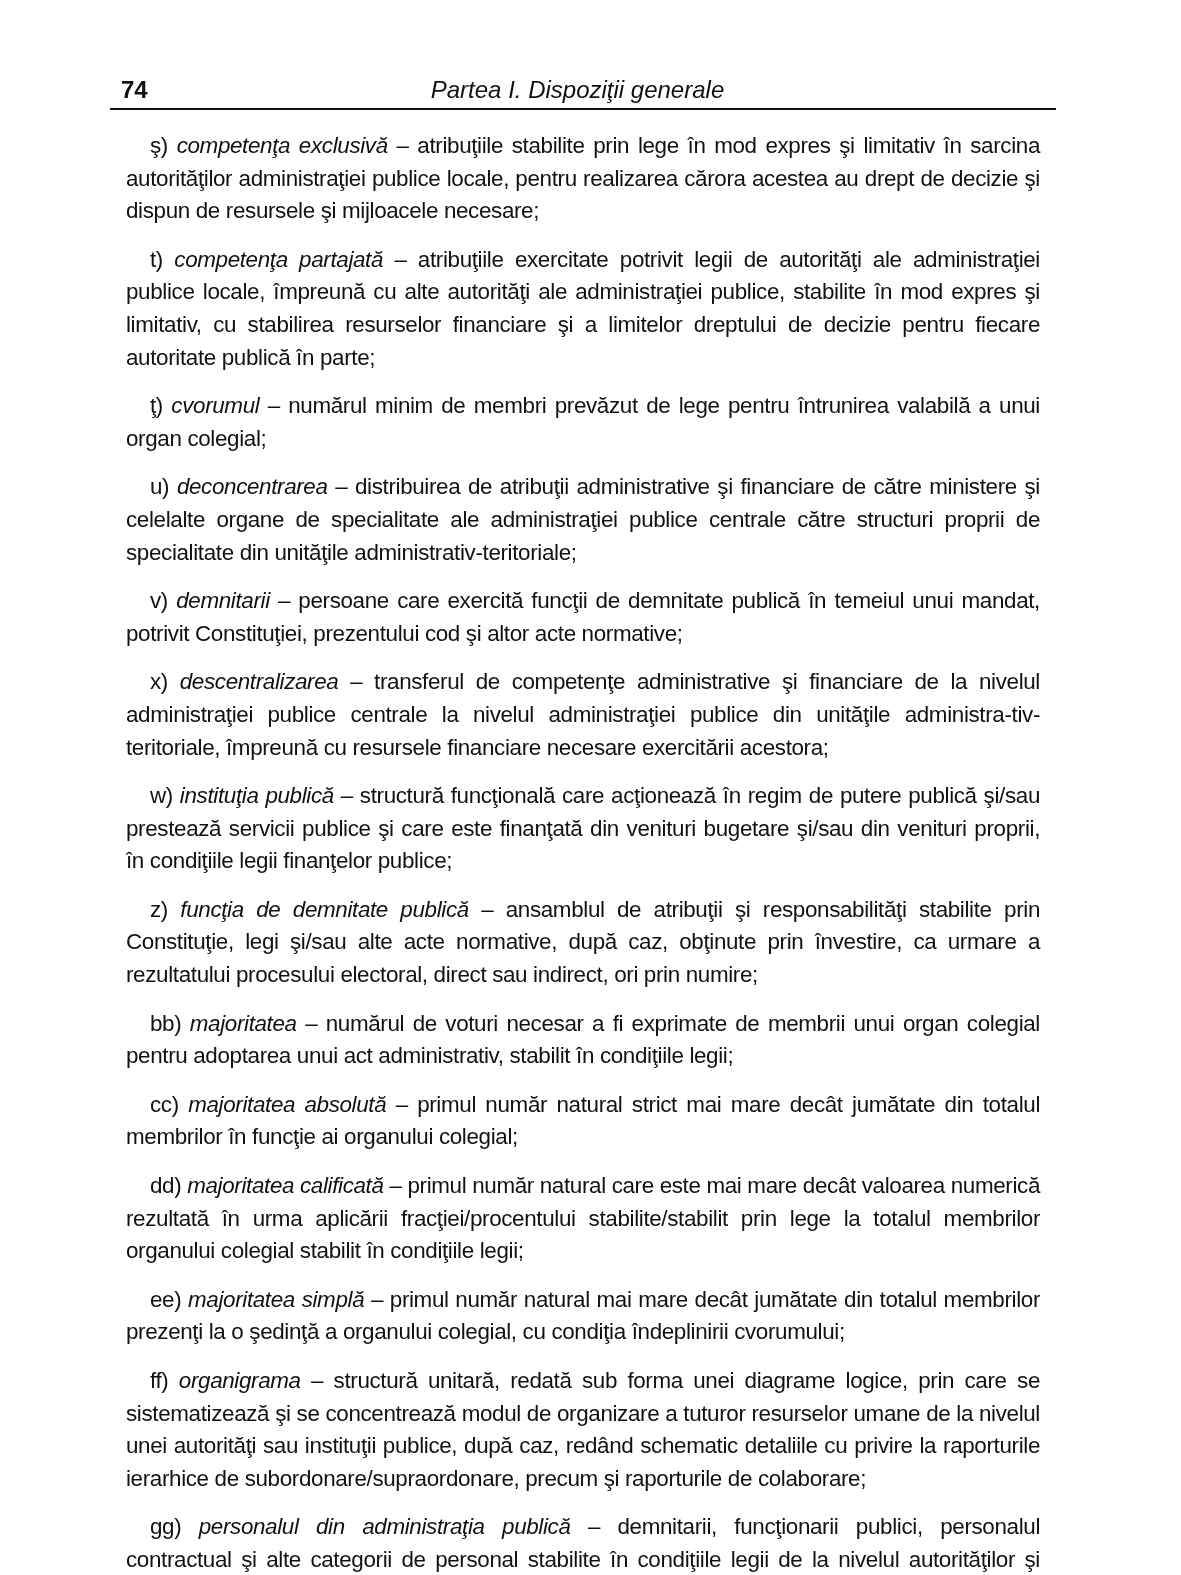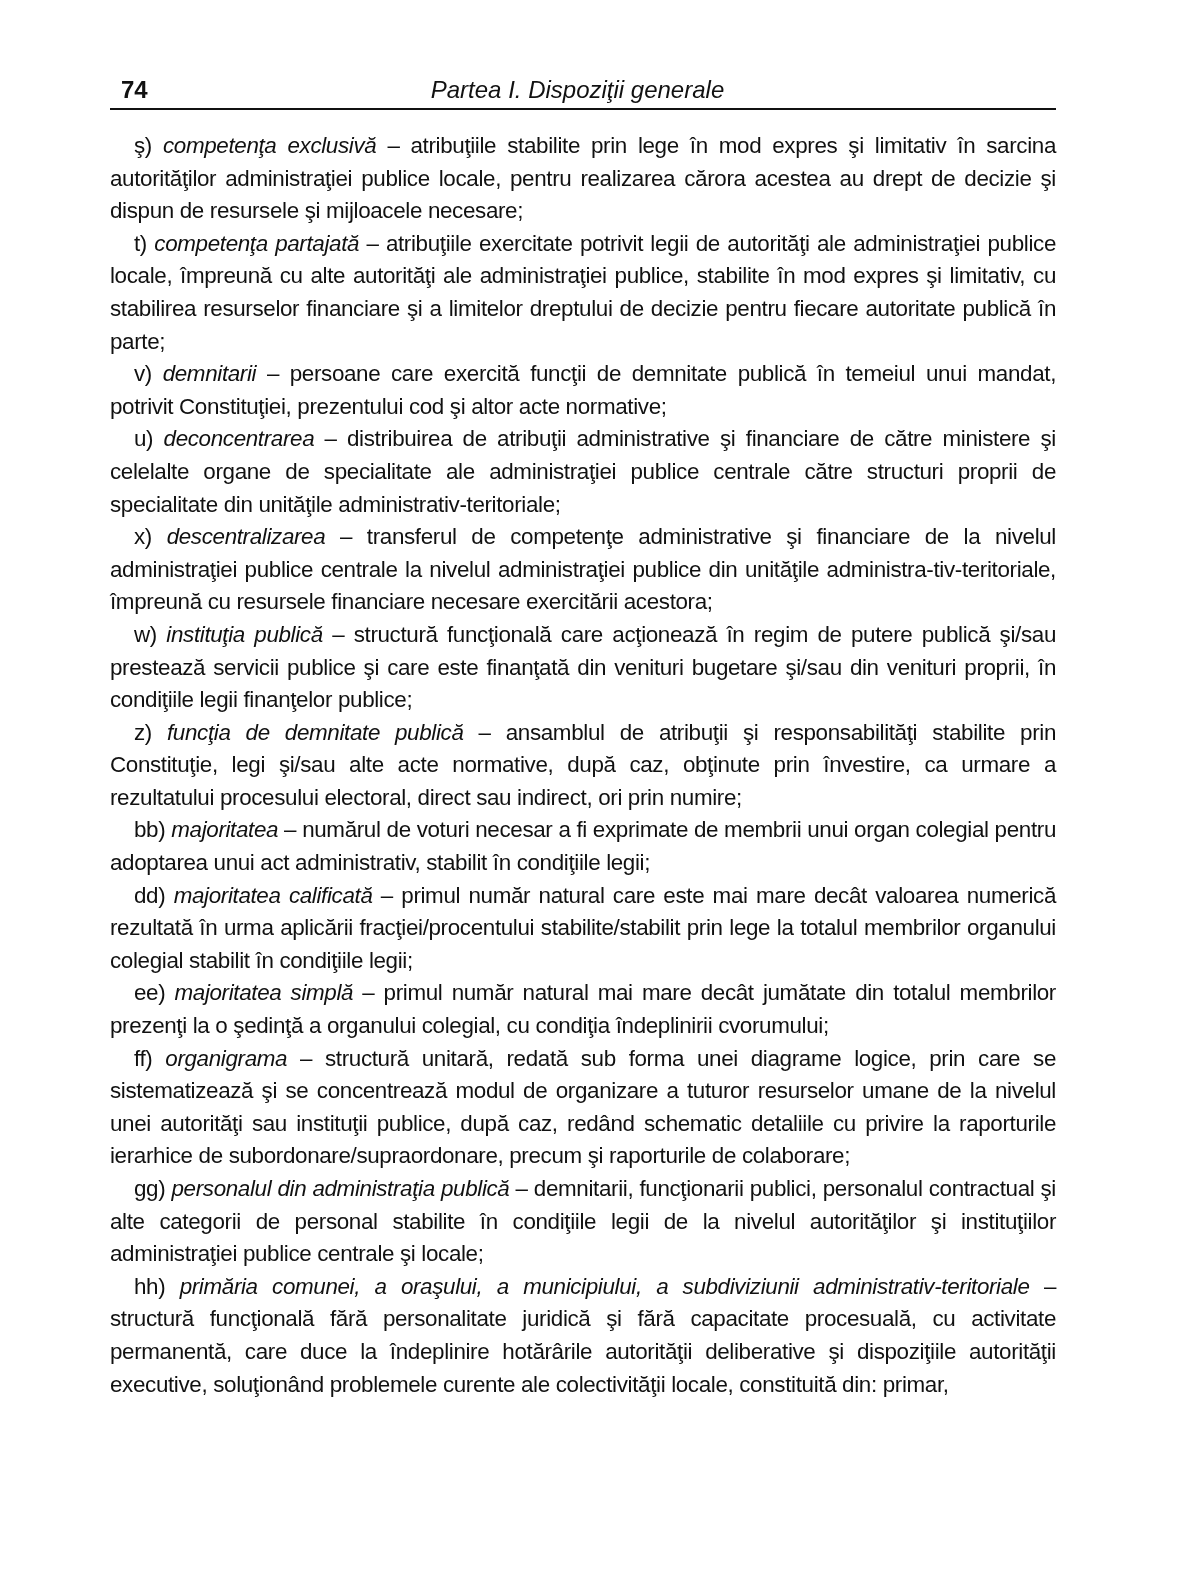--- a/index.html
+++ b/index.html
@@ -2,39 +2,41 @@
 <html><head>
 <meta charset="utf-8">
 <style>
   html, body { margin: 0; padding: 0; background: #ffffff; }
   body { width: 1181px; height: 1575px; position: relative; overflow: hidden; }
   .page { position: absolute; left: 110px; top: 74px; width: 946px; color: #111; }
   .header { position: relative; height: 34px; border-bottom: 2px solid #111; }
   .page-num { position: absolute; left: 0; top: 2px; font-family: "Liberation Sans", sans-serif; font-weight: bold; font-size: 24px; margin-left: 11px; }
   .running-title { position: absolute; left: 0; right: 11px; top: 2px; text-align: center; font-family: "Liberation Sans", sans-serif; font-style: italic; font-size: 24px; }
   .body { margin-top: 20px; font-family: "Liberation Sans", sans-serif; font-size: 22.4px; line-height: 32.6px; letter-spacing: -0.35px; }
-  .entry { margin: 0; text-align: justify; text-indent: 24px; hyphens: none; }
+  .entry { margin: 16px; text-align: justify; text-indent: 24px; hyphens: none; }
   .term { font-style: italic; }
 </style>
 </head>
 <body>
 
 <div class="page">
   <div class="header">
     <span class="page-num">74</span>
     <span class="running-title">Partea I. Dispoziţii generale</span>
   </div>
   <div class="body" id="body">
       <p class="entry"><span>ş)</span><span> </span><span class="term">competenţa exclusivă</span><span> – atribuţiile stabilite prin lege în mod expres şi limitativ în sarcina autorităţilor administraţiei publice locale, pentru realizarea cărora acestea au drept de decizie şi dispun de resursele şi mijloacele necesare;</span></p>
       <p class="entry"><span>t)</span><span> </span><span class="term">competenţa partajată</span><span> – atribuţiile exercitate potrivit legii de autorităţi ale administraţiei publice locale, împreună cu alte autorităţi ale administraţiei publice, stabilite în mod expres şi limitativ, cu stabilirea resurselor financiare şi a limitelor dreptului de decizie pentru fiecare autoritate publică în parte;</span></p>
+      <p class="entry"><span>ţ)</span><span> </span><span class="term">cvorumul</span><span> – numărul minim de membri prevăzut de lege pentru întrunirea valabilă a unui organ colegial;</span></p>
+      <p class="entry"><span>u)</span><span> </span><span class="term">deconcentrarea</span><span> – distribuirea de atribuţii administrative şi financiare de către ministere şi celelalte organe de specialitate ale administraţiei publice centrale către structuri proprii de specialitate din unităţile administrativ-teritoriale;</span></p>
       <p class="entry"><span>v)</span><span> </span><span class="term">demnitarii</span><span> – persoane care exercită funcţii de demnitate publică în temeiul unui mandat, potrivit Constituţiei, prezentului cod şi altor acte normative;</span></p>
-      <p class="entry"><span>u)</span><span> </span><span class="term">deconcentrarea</span><span> – distribuirea de atribuţii administrative şi financiare de către ministere şi celelalte organe de specialitate ale administraţiei publice centrale către structuri proprii de specialitate din unităţile administrativ-teritoriale;</span></p>
       <p class="entry"><span>x)</span><span> </span><span class="term">descentralizarea</span><span> – transferul de competenţe administrative şi financiare de la nivelul administraţiei publice centrale la nivelul administraţiei publice din unităţile administra-tiv-teritoriale, împreună cu resursele financiare necesare exercitării acestora;</span></p>
       <p class="entry"><span>w)</span><span> </span><span class="term">instituţia publică</span><span> – structură funcţională care acţionează în regim de putere publică şi/sau prestează servicii publice şi care este finanţată din venituri bugetare şi/sau din venituri proprii, în condiţiile legii finanţelor publice;</span></p>
       <p class="entry"><span>z)</span><span> </span><span class="term">funcţia de demnitate publică</span><span> – ansamblul de atribuţii şi responsabilităţi stabilite prin Constituţie, legi şi/sau alte acte normative, după caz, obţinute prin învestire, ca urmare a rezultatului procesului electoral, direct sau indirect, ori prin numire;</span></p>
       <p class="entry"><span>bb)</span><span> </span><span class="term">majoritatea</span><span> – numărul de voturi necesar a fi exprimate de membrii unui organ colegial pentru adoptarea unui act administrativ, stabilit în condiţiile legii;</span></p>
+      <p class="entry"><span>cc)</span><span> </span><span class="term">majoritatea absolută</span><span> – primul număr natural strict mai mare decât jumătate din totalul membrilor în funcţie ai organului colegial;</span></p>
       <p class="entry"><span>dd)</span><span> </span><span class="term">majoritatea calificată</span><span> – primul număr natural care este mai mare decât valoarea numerică rezultată în urma aplicării fracţiei/procentului stabilite/stabilit prin lege la totalul membrilor organului colegial stabilit în condiţiile legii;</span></p>
       <p class="entry"><span>ee)</span><span> </span><span class="term">majoritatea simplă</span><span> – primul număr natural mai mare decât jumătate din totalul membrilor prezenţi la o şedinţă a organului colegial, cu condiţia îndeplinirii cvorumului;</span></p>
       <p class="entry"><span>ff)</span><span> </span><span class="term">organigrama</span><span> – structură unitară, redată sub forma unei diagrame logice, prin care se sistematizează şi se concentrează modul de organizare a tuturor resurselor umane de la nivelul unei autorităţi sau instituţii publice, după caz, redând schematic detaliile cu privire la raporturile ierarhice de subordonare/supraordonare, precum şi raporturile de colaborare;</span></p>
       <p class="entry"><span>gg)</span><span> </span><span class="term">personalul din administraţia publică</span><span> – demnitarii, funcţionarii publici, personalul contractual şi alte categorii de personal stabilite în condiţiile legii de la nivelul autorităţilor şi instituţiilor administraţiei publice centrale şi locale;</span></p>
       <p class="entry"><span>hh)</span><span> </span><span class="term">primăria comunei, a oraşului, a municipiului, a subdiviziunii administrativ-teritoriale</span><span> – structură funcţională fără personalitate juridică şi fără capacitate procesuală, cu activitate permanentă, care duce la îndeplinire hotărârile autorităţii deliberative şi dispoziţiile autorităţii executive, soluţionând problemele curente ale colectivităţii locale, constituită din: primar,</span></p>
     </div>
 </div>
 
 </body></html>

